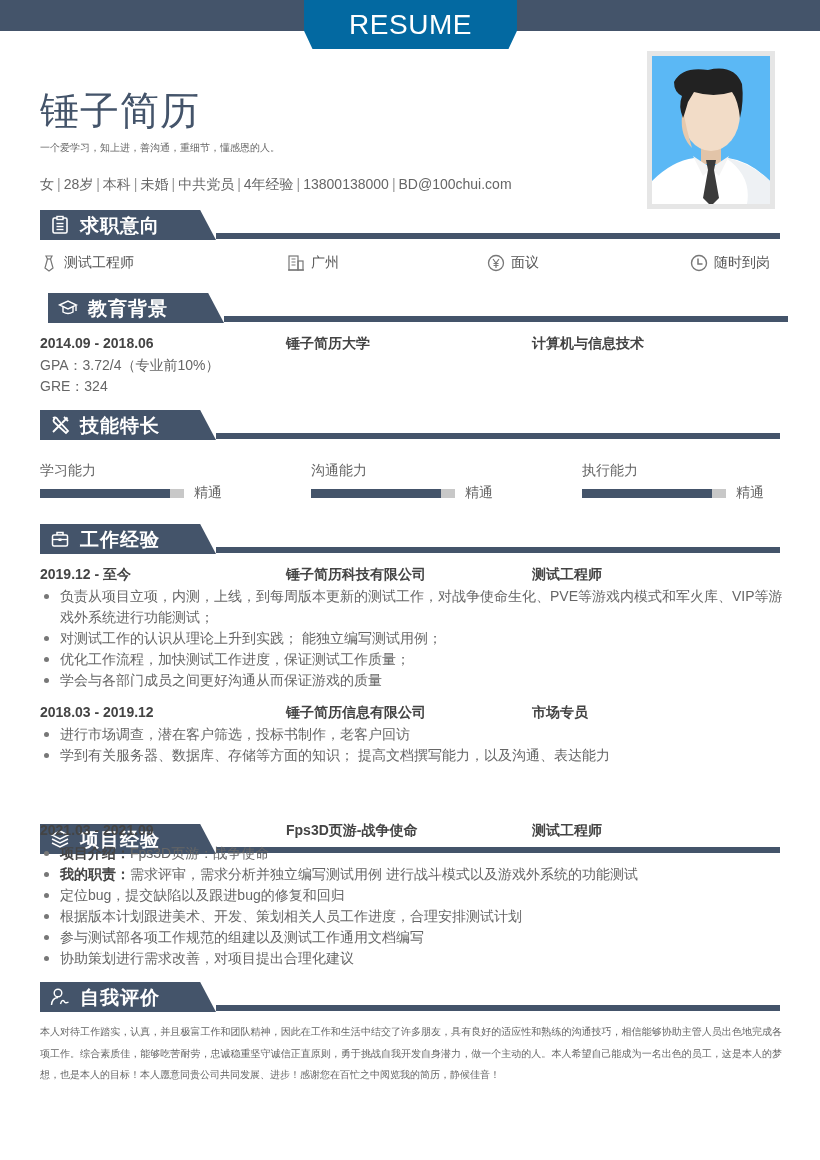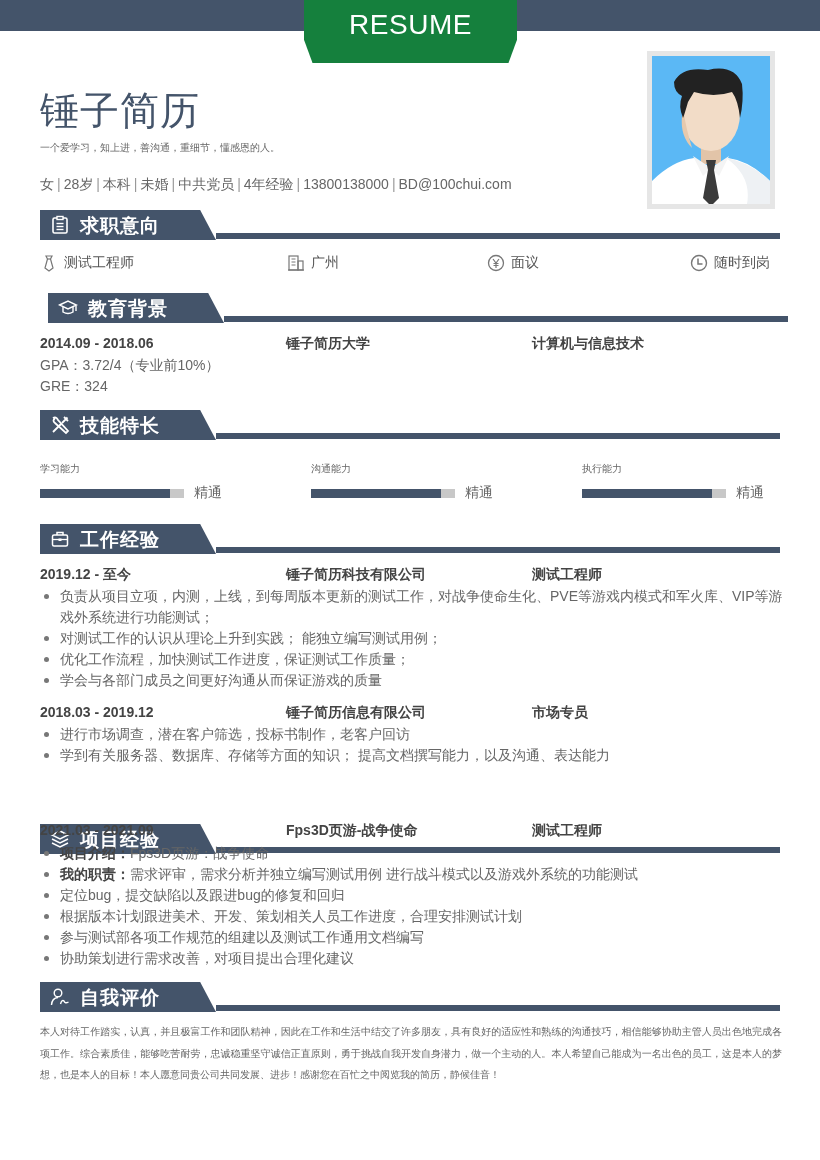--- a/index.html
+++ b/index.html
@@ -1,20 +1,20 @@
 <!DOCTYPE html>
 <html><head>
 <meta charset="utf-8">
 <style>
   * { margin:0; padding:0; box-sizing:border-box; }
   html, body { width:820px; height:1160px; background:#ffffff; overflow:hidden; }
   body { font-family: "Liberation Sans", "DejaVu Sans", sans-serif; color:#555; position:relative; }
 
   .topbar { position:absolute; left:0; top:0; width:820px; height:31px; background:#44546a; }
-  .top-tab { position:absolute; left:304px; top:0; width:213px; height:63px; background:#15803d;
+  .top-tab { position:absolute; left:304px; top:0; width:213px; height:49px; background:#0369a1;
              clip-path: polygon(0 0, 100% 0, 100% 63%, 96% 100%, 4% 100%, 0 63%); }
   .top-tab span { position:absolute; left:0; right:0; top:9px; text-align:center; color:#fff;
                   font-size:28px; letter-spacing:0.5px; }
 
   .name { position:absolute; left:40px; top:84px; font-size:39px; color:#44546a; letter-spacing:1px; }
   .motto { position:absolute; left:40px; top:141px; font-size:10px; color:#666; }
   .info { position:absolute; left:40px; top:176px; font-size:14px; color:#666; }
   .info .sep { color:#999; margin:0 3px; }
 
   .photo-frame { position:absolute; left:647px; top:51px; width:128px; height:158px; background:#e6e6e6; padding:5px; }
@@ -29,21 +29,21 @@
 
   .intent-row { position:absolute; left:40px; top:254px; width:740px; height:22px; font-size:14px; color:#555; }
   .intent-item { position:absolute; top:0; display:flex; align-items:center; gap:6px; }
   .intent-item svg { width:18px; height:18px; }
 
   .row3 { position:absolute; left:40px; width:740px; font-size:14px; font-weight:bold; color:#444; }
   .row3 span { position:absolute; top:0; }
   .plain { position:absolute; left:40px; font-size:14px; color:#666; }
 
   .skill { position:absolute; top:462px; width:200px; }
-  .skill .label { font-size:10px; color:#666; }
+  .skill .label { font-size:14px; color:#666; }
   .skill .bar { position:absolute; top:27px; left:0; width:144px; height:9px; background:#c8c8c8; }
   .skill .fill { position:absolute; left:0; top:0; height:9px; background:#44546a; }
   .skill .level { position:absolute; left:154px; top:22px; font-size:14px; color:#666; }
 
   ul.bullets { position:absolute; left:40px; width:745px; list-style:none; font-size:14px; color:#666; }
   ul.bullets li { position:relative; padding-left:20px; line-height:21px; }
   ul.bullets li::before { content:""; position:absolute; left:4px; top:8px; width:5px; height:5px; border-radius:50%; background:#777; }
   ul.bullets li b { color:#444; }
 
   .self-eval { position:absolute; left:40px; top:1021px; width:742px; font-size:10px; color:#666; line-height:21.5px; text-align:justify; }

